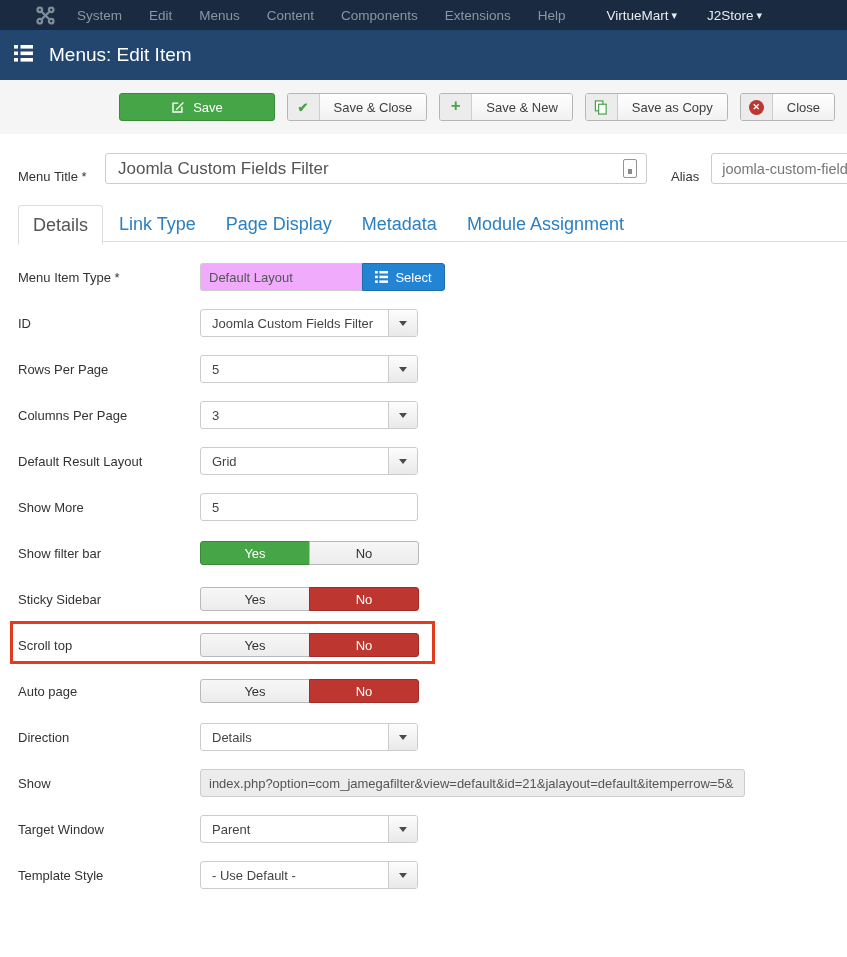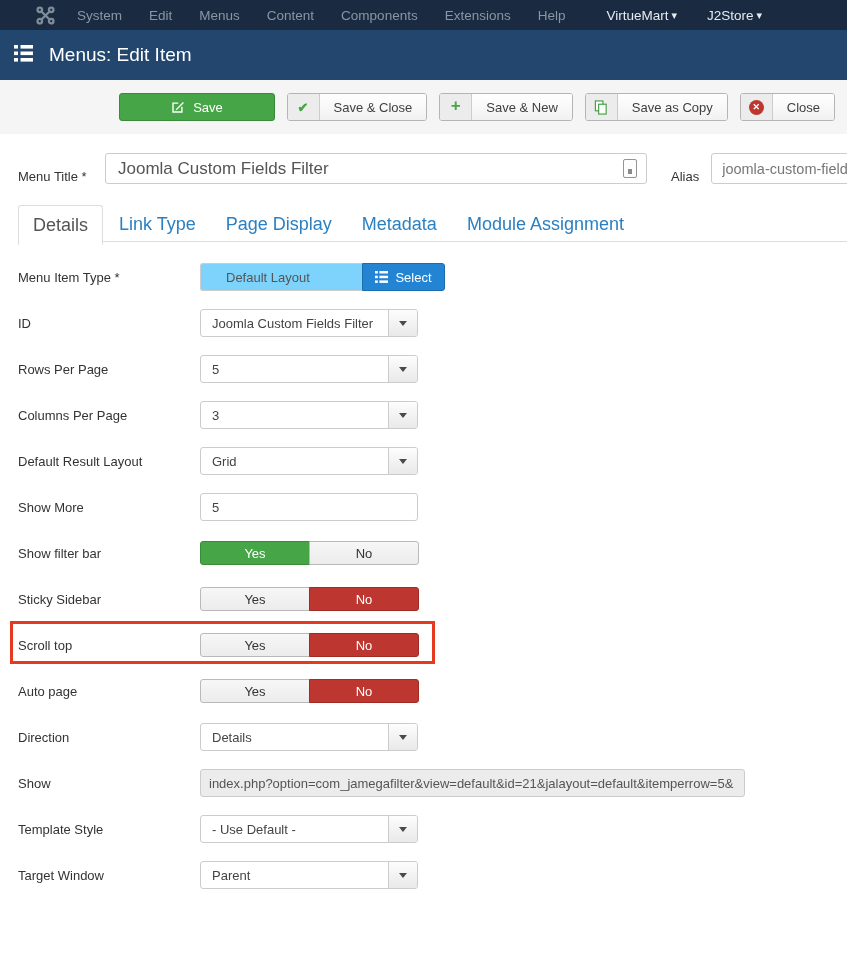--- a/index.html
+++ b/index.html
@@ -106,22 +106,22 @@
   }
   .select-value { flex:1; display:flex; align-items:center; padding-left:11px; font-size:13px; color:#444; }
   .select-caret {
     width:29px; border-left:1px solid #ccc; background:linear-gradient(#fdfdfd,#e9e9e9);
     display:flex; align-items:center; justify-content:center;
   }
   .caret-tri { width:0; height:0; border-left:4px solid transparent; border-right:4px solid transparent; border-top:5px solid #4a4a4a; }
 
   .control-modal { display:flex; height:28px; }
   .modal-value {
-    width:162px; background:#7dd3fc; border:1px solid #ccc; border-right:none;
-    border-radius:3px 0 0 3px; display:flex; align-items:center; padding-left:25px;
+    width:162px; background:#f0abfc; border:1px solid #ccc; border-right:none;
+    border-radius:3px 0 0 3px; display:flex; align-items:center; padding-left:8px;
     font-size:13px; color:#555;
   }
   .modal-btn {
     width:83px; background:#2384d3; border:1px solid #1c6dad; border-radius:0 3px 3px 0;
     color:#fff; font-size:13px; display:flex; align-items:center; justify-content:center;
     gap:7px; cursor:pointer;
   }
 
   .control-text {
     width:218px; height:28px; border:1px solid #ccc; border-radius:3px;
@@ -345,32 +345,32 @@
           <span class="select-caret">
             <span class="caret-tri"></span>
           </span>
         </div>
       </div>
       <div class="form-row">
         <span class="form-label">Show</span>
         <input class="control-readonly" type="text" readonly="" value="index.php?option=com_jamegafilter&amp;view=default&amp;id=21&amp;jalayout=default&amp;itemperrow=5&amp;" style="">
       </div>
       <div class="form-row">
+        <span class="form-label">Target Window</span>
+        <div class="control-select">
+          <span class="select-value">Parent</span>
+          <span class="select-caret">
+            <span class="caret-tri"></span>
+          </span>
+        </div>
+      </div>
+      <div class="form-row">
         <span class="form-label">Template Style</span>
         <div class="control-select">
           <span class="select-value">- Use Default -</span>
           <span class="select-caret">
             <span class="caret-tri"></span>
           </span>
         </div>
       </div>
-      <div class="form-row">
-        <span class="form-label">Target Window</span>
-        <div class="control-select">
-          <span class="select-value">Parent</span>
-          <span class="select-caret">
-            <span class="caret-tri"></span>
-          </span>
-        </div>
-      </div>
     </div>
 
 </div>
 
 </body></html>

